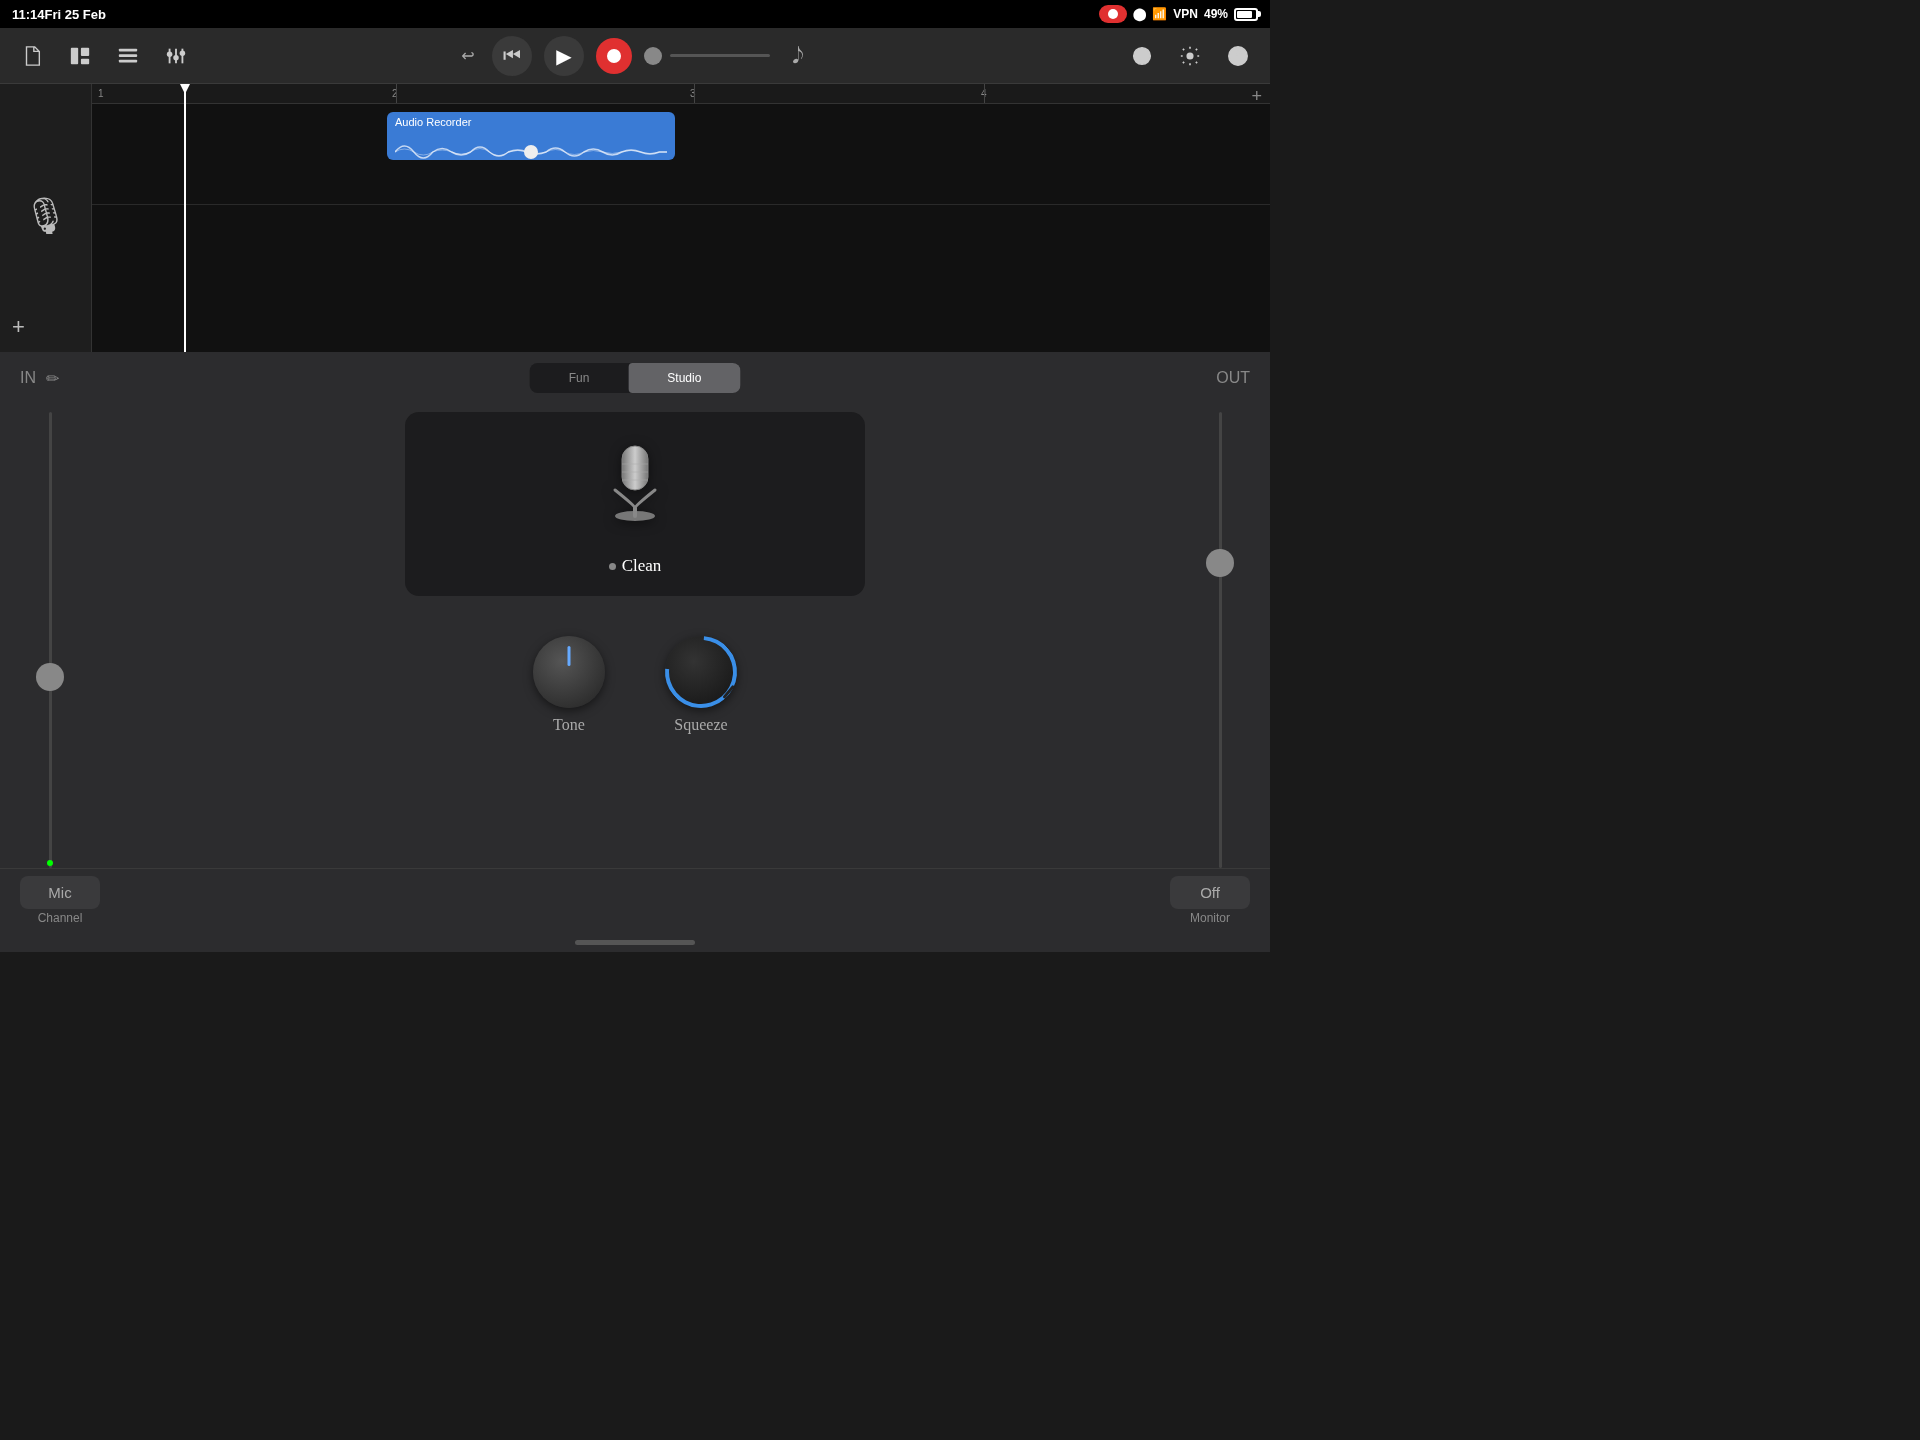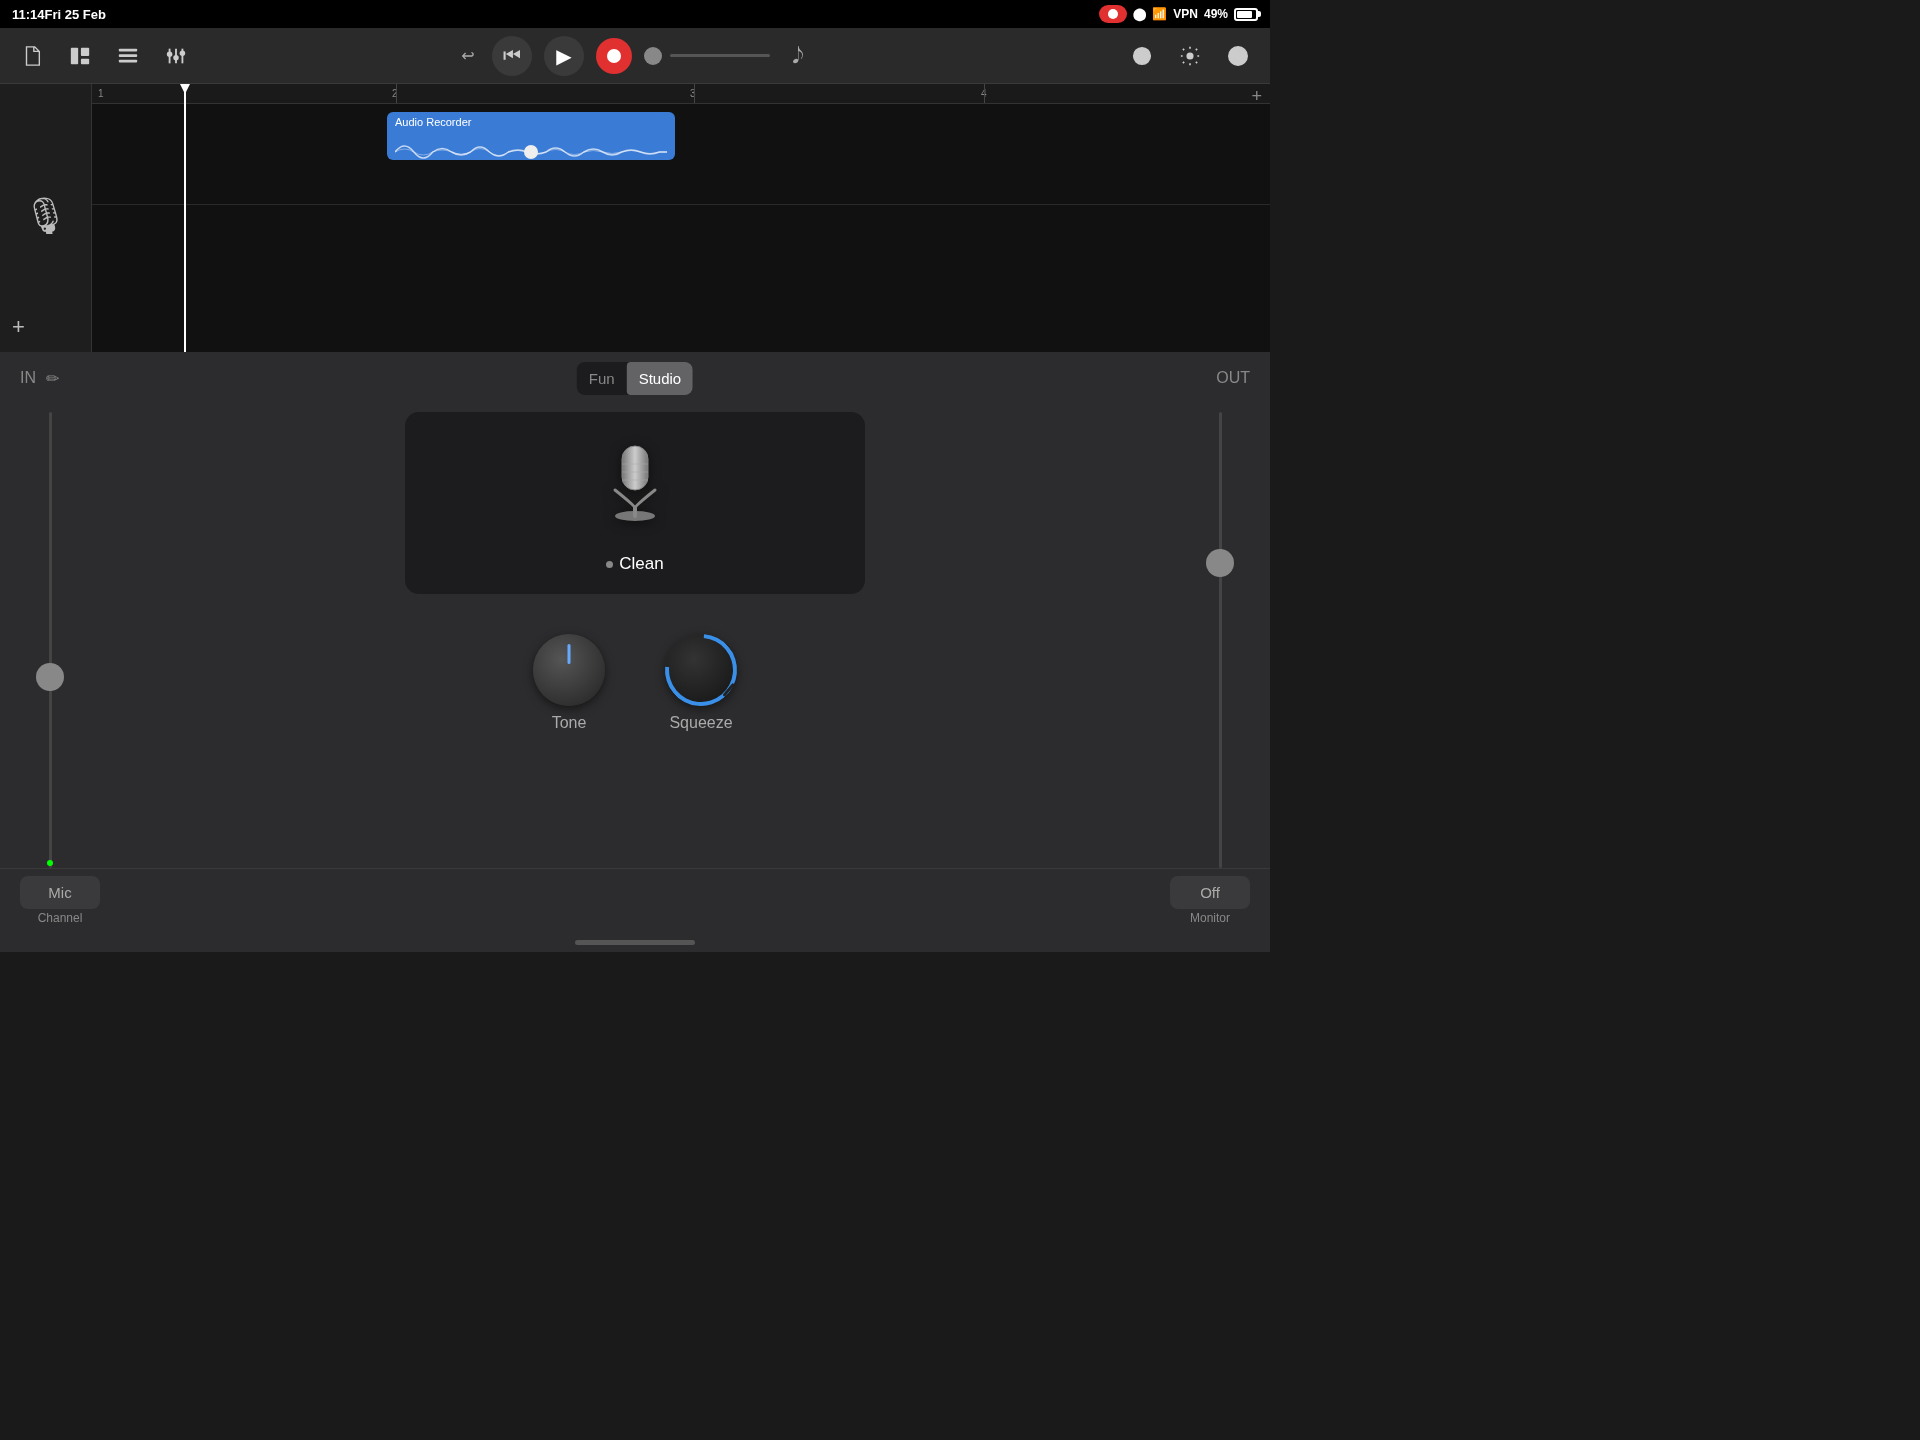--- a/index.html
+++ b/index.html
@@ -270,39 +270,40 @@
     .mode-toggle {
       display: flex;
       background: #1c1c1e;
       border-radius: 8px;
       overflow: hidden;
       position: absolute;
       left: 50%;
       transform: translateX(-50%);
     }
     .mode-btn {
-      padding: 8px 12px;
-      font-size: 15px;
+      padding: 8px 39px;
+      font-size: 12px;
       color: #888;
       cursor: pointer;
       background: transparent;
       border: none;
     }
     .mode-btn.active {
       background: #636366;
       color: #fff;
       border-radius: 4px;
     }
 
     
     .panel-main {
       flex: 1;
       display: flex;
       position: relative;
       padding: 0 20px;
+      font-family: Liberation Serif, serif;
     }
 
     
     .in-fader {
       width: 60px;
       display: flex;
       flex-direction: column;
       align-items: center;
       padding-top: 8px;
     }

